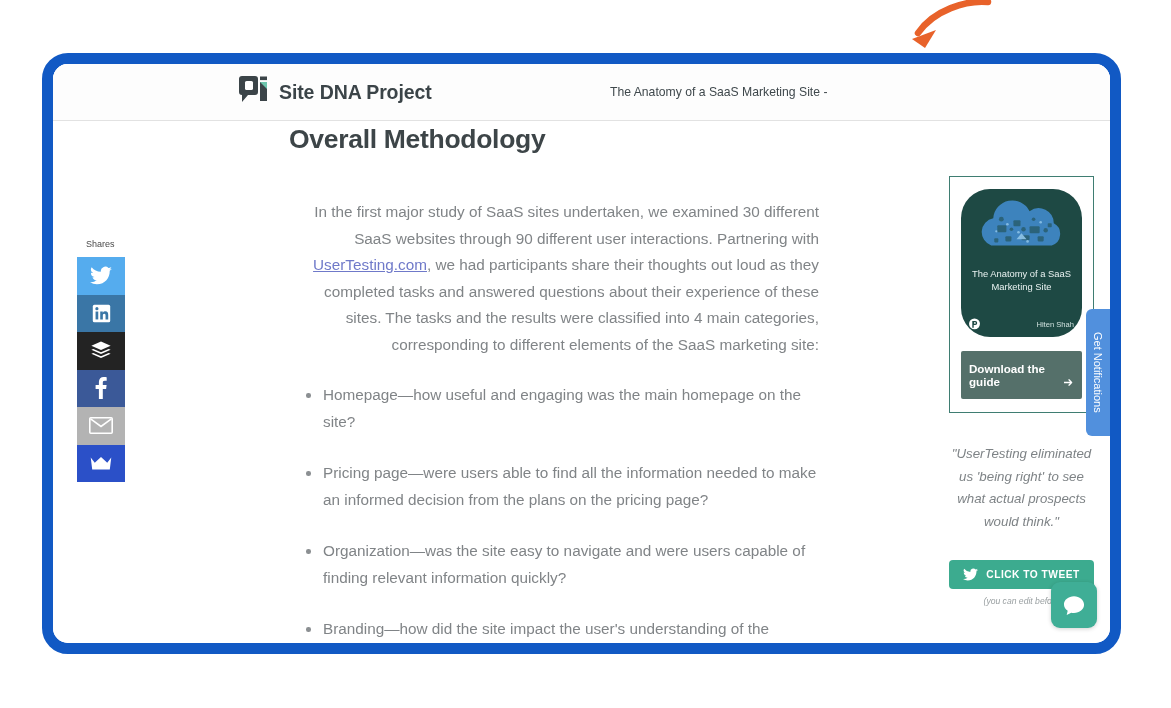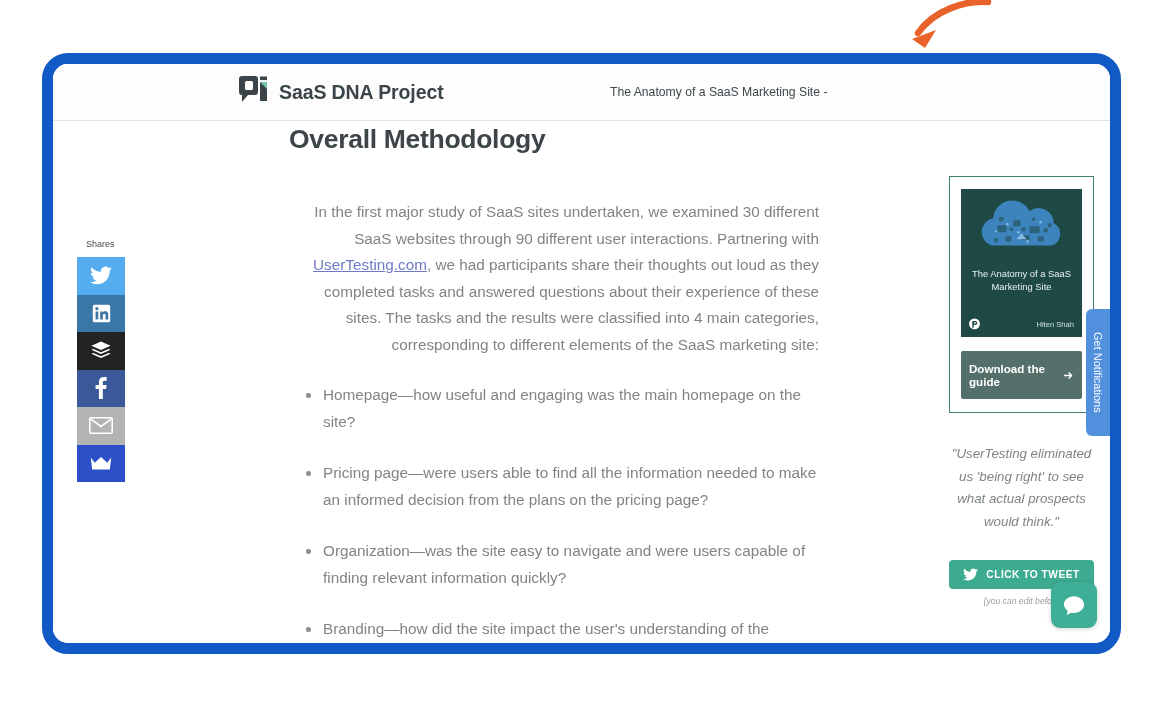--- a/index.html
+++ b/index.html
@@ -206,20 +206,21 @@
     background: #ffffff;
     padding: 12px 11px 13px 11px;
   }
 
   #ebook-cover {
     width: 100%;
     height: 148px;
     background: #1e4944;
     position: relative;
     overflow: hidden;
+    border-radius: 29px;
   }
 
   #ebook-cloud { position:absolute; left:0; top:6px; width:100%; display:block; }
 
   #ebook-title {
     position: absolute;
     left: 0; right: 0;
     top: 78px;
     text-align: center;
     font-size: 9.4px;
@@ -238,21 +239,21 @@
   #ebook-logo { position:absolute; left: 7px; bottom: 6px; display:block; }
 
   #download-button {
     margin-top: 14px;
     background: #55706a;
     color: #ffffff;
     font-size: 11.6px;
     font-weight: bold;
     padding: 11px 8px;
     display: flex;
-    align-items: center;
+    align-items: flex-end;
     justify-content: center;
     gap: 10px;
     cursor: pointer;
     border-radius: 2px;
   }
 
   #pull-quote {
     margin-top: 30px;
     text-align: center;
     font-style: italic;
@@ -337,21 +338,21 @@
     <div id="site-header">
 
       <div id="brand">
         <svg id="brand-logo" viewBox="0 0 30 32">
           <path d="M1 3 A3 3 0 0 1 4 0 L17 0 A3 3 0 0 1 20 3 L20 16 A3 3 0 0 1 17 19 L10 19 L4 26 L4 19 A3 3 0 0 1 1 16 Z" fill="#3b4448"></path>
           <rect x="7" y="5" width="8" height="9" rx="1.6" fill="#ffffff"></rect>
           <rect x="22" y="6" width="7" height="19" fill="#3b4448"></rect>
           <path d="M22 6 L29 6 L29 13 Z" fill="#6ec6ae"></path>
           <rect x="22" y="0.5" width="7" height="3.6" fill="#3b4448"></rect>
         </svg>
-        <span id="brand-name">SaaS DNA Project</span>
+        <span id="brand-name">Site DNA Project</span>
       </div>
 
       <div id="header-nav">
         <span id="header-article-title">The Anatomy of a SaaS Marketing Site -</span>
       </div>
     </div>
 
     <div id="share-rail">
       <div id="shares-label">Shares</div>
 

